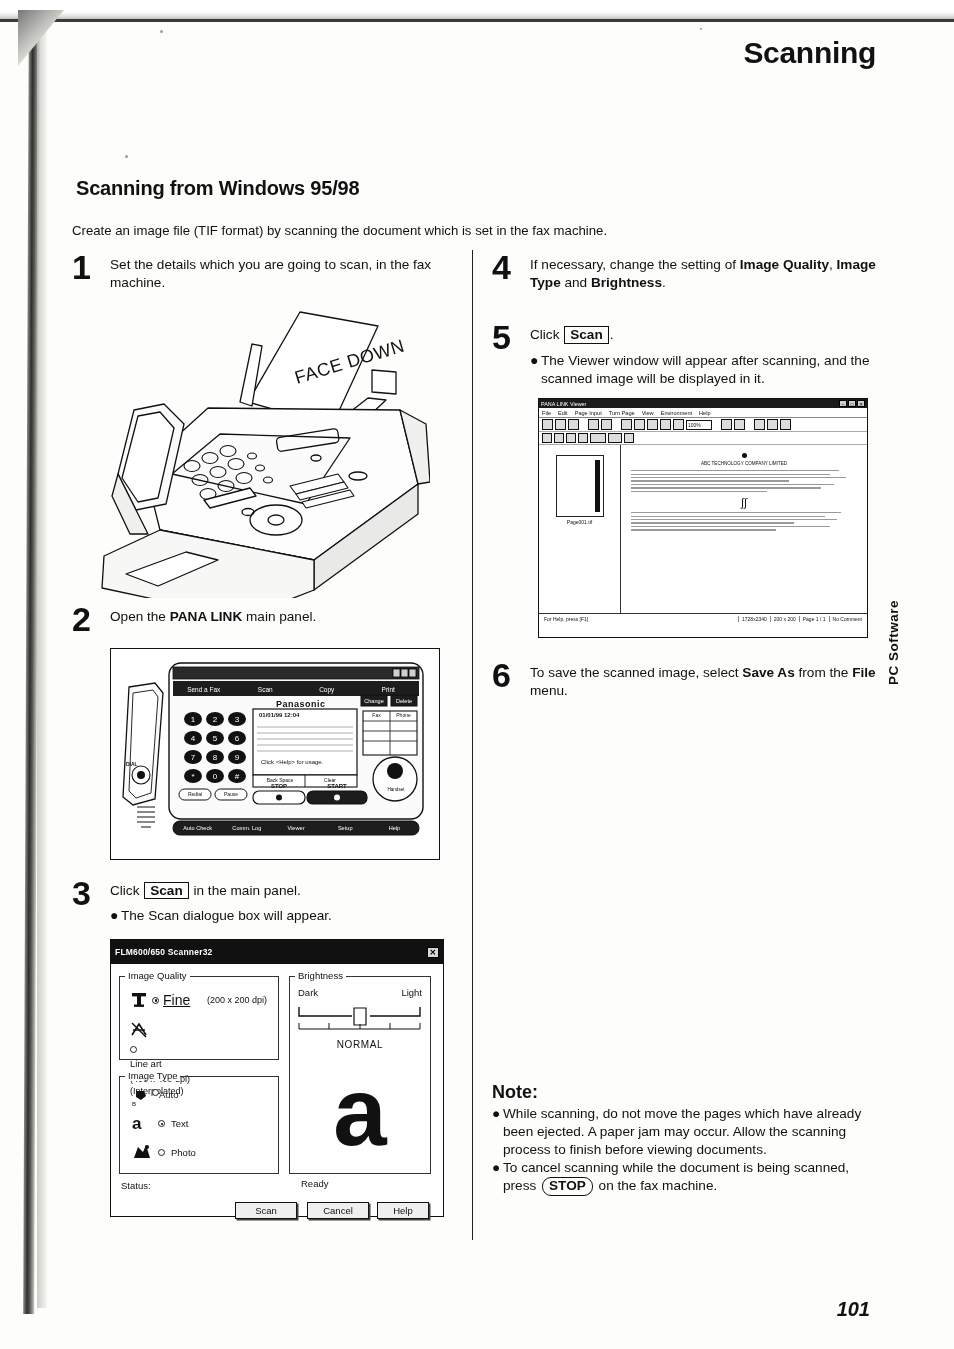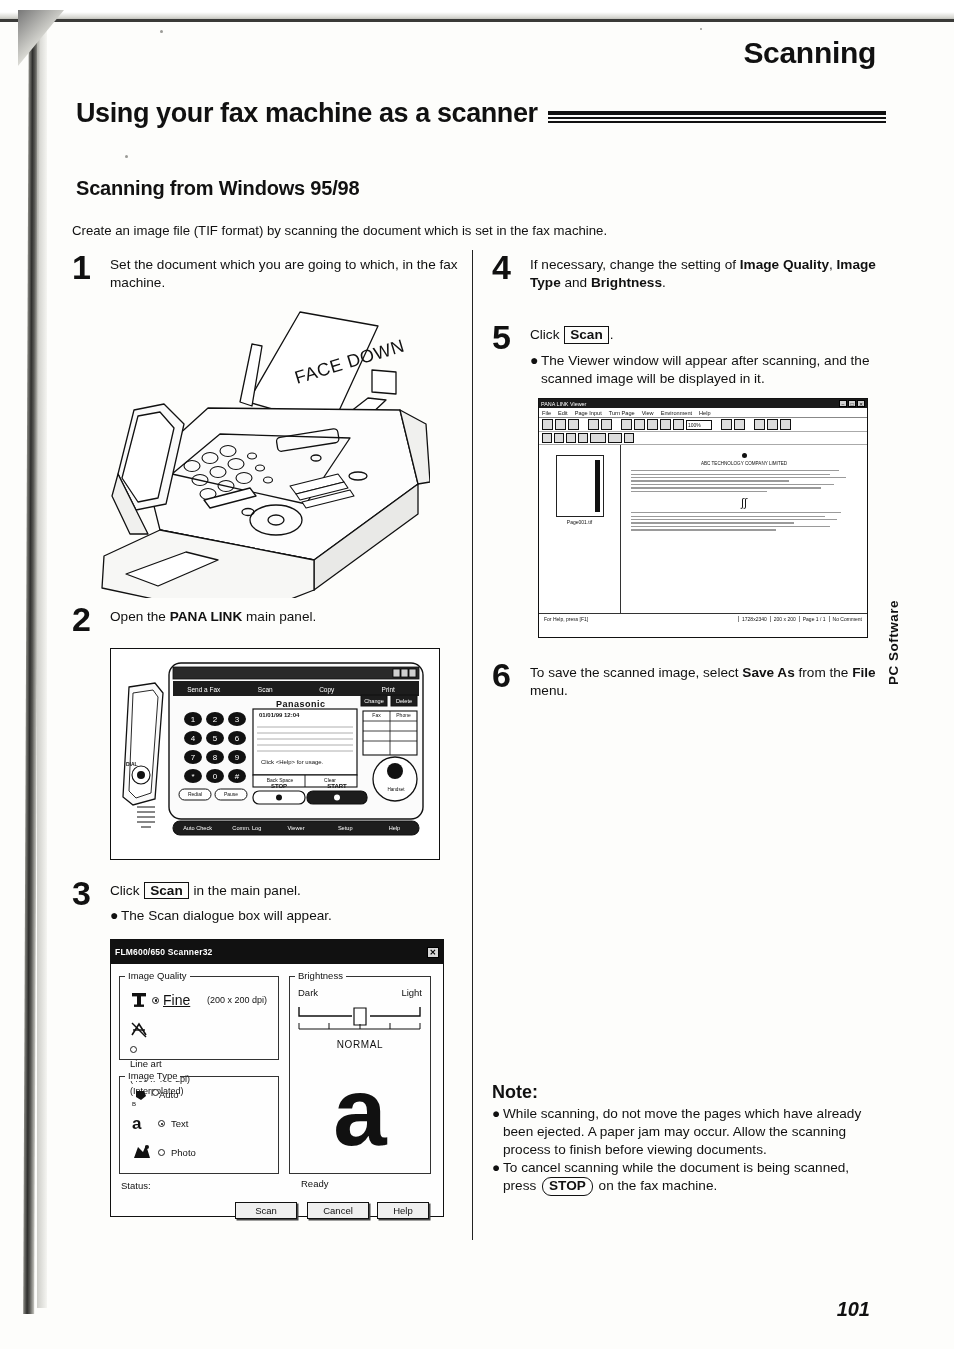--- a/index.html
+++ b/index.html
@@ -233,39 +233,31 @@
   <div class="scan-spine"></div>
   <div class="scan-spine-soft"></div>
   <div class="corner-curl"></div>
   <div class="speck" style="left:160px;top:30px;width:3px;height:3px;"></div>
   <div class="speck" style="left:125px;top:155px;width:3px;height:3px;"></div>
   <div class="speck" style="left:700px;top:28px;width:2px;height:2px;"></div>
   <div class="speck" style="left:264px;top:668px;width:3px;height:2px;"></div>
 
   <div class="running-head">Scanning</div>
 
-  <div class="chapter-title-row">
-    <div class="chapter-title">Using your fax machine as a scanner</div>
-    <div class="rule-stack">
-        <i></i>
-        <i></i>
-        <i></i>
-      </div>
-  </div>
 
   <div class="section-title">Scanning from Windows 95/98</div>
   <div class="intro">Create an image file (TIF format) by scanning the document which is set in the fax machine.</div>
 
   <div class="col-divider"></div>
 
   <div class="col-left">
 
     <div class="step">
       <div class="step-num">1</div>
-      <div class="step-body">Set the document which you are going to which, in the fax machine.</div>
+      <div class="step-body">Set the details which you are going to scan, in the fax machine.</div>
     </div>
 
     <div class="fig-fax">
       <svg width="330" height="300" viewBox="0 0 330 300">
         <g fill="none" stroke="#111" stroke-width="1.3" stroke-linejoin="round">
 
           <polygon points="148,104 200,14 278,28 232,128" fill="#ffffff" stroke="#111"></polygon>
 
           <path d="M140,104 L152,46 L162,48 L152,108 Z" fill="#fff"></path>
           <path d="M232,128 L268,100 L286,102 L252,134 Z" fill="#fff"></path>

